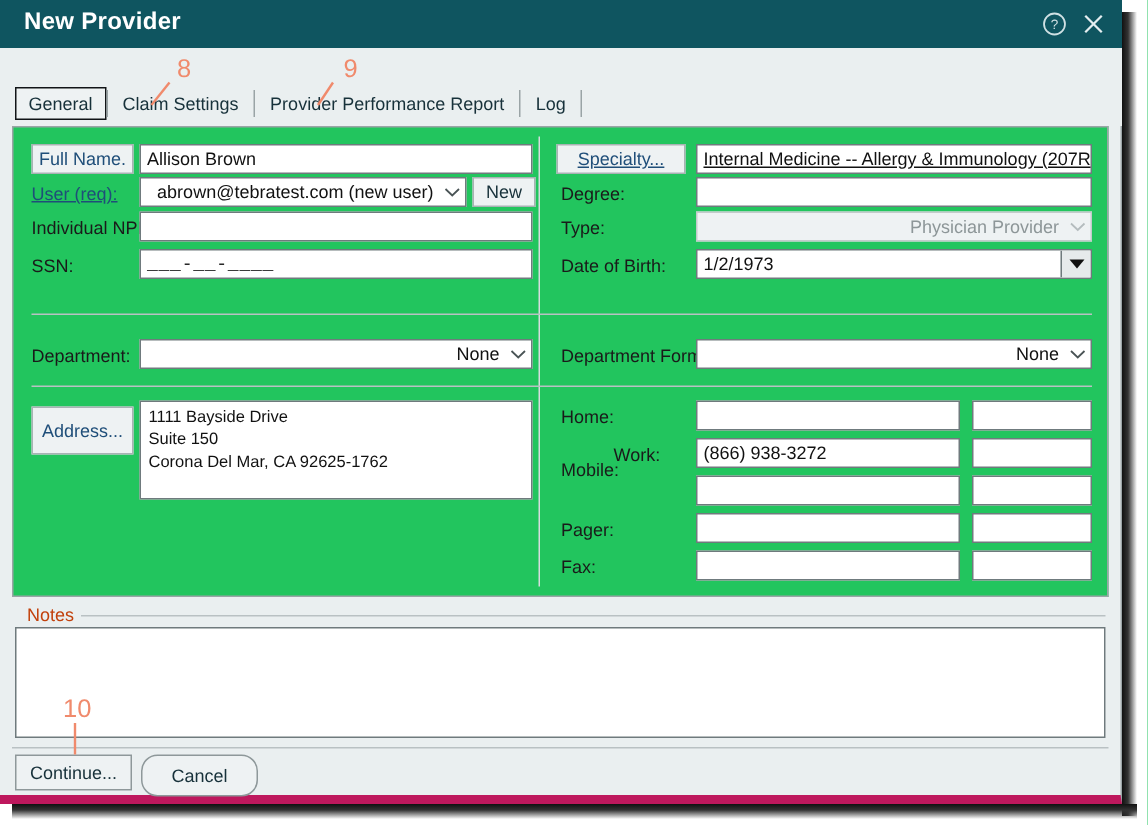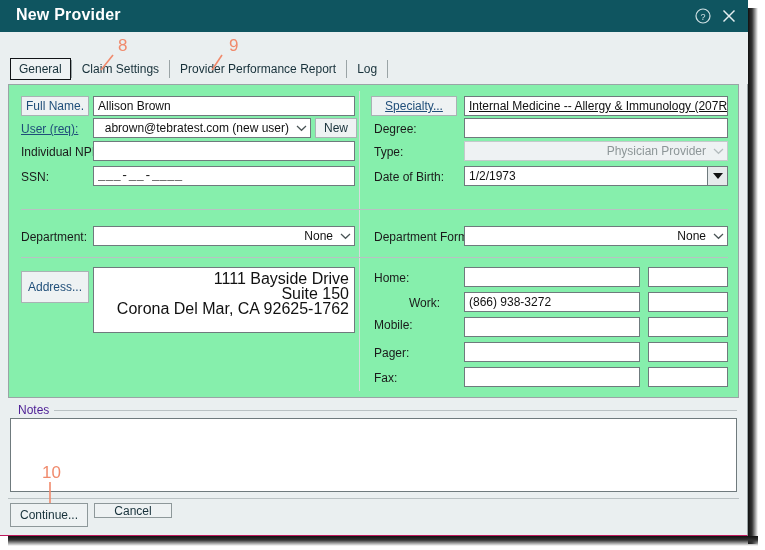--- a/index.html
+++ b/index.html
@@ -12,21 +12,21 @@
     overflow:hidden;
   }
   #root{position:relative;width:765px;height:550px;}
 
   
   .window{
     position:absolute;left:0;top:0;width:748px;height:536px;
     background:#eaeff0;
     box-sizing:border-box;
     border-right:1px solid #9aa4a6;
-    border-bottom:1px solid #be185d;
+    border-bottom:6px solid #be185d;
   }
   .shadow-r{
     position:absolute;left:748px;top:8px;width:10px;height:536px;
     background:linear-gradient(to right,#111 0%, #333 40%, rgba(255,255,255,0) 100%);
   }
   .shadow-b{
     position:absolute;left:8px;top:536px;width:750px;height:10px;
     background:linear-gradient(to bottom,#111 0%, #333 40%, rgba(255,255,255,0) 100%);
   }
 
@@ -71,21 +71,21 @@
     padding:1px 8px 2px 8px;
   }
   .tabsep{
     width:1px;background:#9aa4a6;margin:2px 0 2px 0;
     flex:0 0 1px;
   }
 
   
   .panel{
     position:absolute;left:8px;top:84px;width:731px;height:314px;
-    background:#86efac;
+    background:#22c55e;
     border:1px solid #9aa4a6;
     box-sizing:border-box;
     padding-left:21px;
   }
   .vdivider{
     position:absolute;left:350px;top:6px;width:1px;height:300px;
     background:#d6dcdd;
   }
   .hsep{
     position:absolute;height:1px;background:#b9c1c3;
@@ -148,31 +148,31 @@
   .tri{
     width:0;height:0;
     border-left:5px solid transparent;border-right:5px solid transparent;
     border-top:6px solid #111;
   }
 
   
   .addr{
     position:absolute;box-sizing:border-box;
     background:#ffffff;border:1px solid #6f7a7d;
-    font-size:16px;color:#111;line-height:15px;
-    padding:3px 5px;cursor:text;white-space:pre-line;text-align:right;
+    font-size:11px;color:#111;line-height:15px;
+    padding:3px 5px;cursor:text;white-space:pre-line;
   }
 
   
   .notesgroup{
     position:absolute;left:8px;top:404px;width:731px;height:90px;
   }
   .notes-legend{
     position:absolute;left:6px;top:-1px;font-size:12px;
-    background:#eaeff0;padding:0 4px;color:#4c1d95;
+    background:#eaeff0;padding:0 4px;color:#c2410c;
   }
   .notes-line{
     position:absolute;left:46px;top:6px;right:2px;height:1px;background:#b9c1c3;
   }
   .notes-box{
     position:absolute;left:2px;top:14px;width:727px;height:74px;
     box-sizing:border-box;background:#ffffff;border:1px solid #6f7a7d;
     cursor:text;
   }
 
@@ -329,21 +329,21 @@
       </div>
 
       <div class="lbl" style="left:365px;top:211px;margin-left:35px;">Work:</div>
       <div class="inp" style="left:455px;top:207px;width:176px;height:20px;">
         <span>(866) 938-3272</span>
       </div>
       <div class="inp" style="left:639px;top:207px;width:80px;height:20px;">
         <span></span>
       </div>
 
-      <div class="lbl" style="left:365px;top:233px;text-align:right;">Mobile:</div>
+      <div class="lbl" style="left:365px;top:221px;text-align:right;">Mobile:</div>
       <div class="inp" style="left:455px;top:232px;width:176px;height:20px;">
         <span></span>
       </div>
       <div class="inp" style="left:639px;top:232px;width:80px;height:20px;">
         <span></span>
       </div>
 
       <div class="lbl" style="left:365px;top:261px;">Pager:</div>
       <div class="inp" style="left:455px;top:257px;width:176px;height:20px;">
         <span></span>
@@ -363,21 +363,21 @@
     </div>
 
     <div class="notesgroup">
       <div class="notes-legend">Notes</div>
       <div class="notes-line"></div>
       <div class="notes-box"></div>
     </div>
 
     <div class="footer-sep"></div>
     <div class="btn" style="left:10px;top:503px;width:78px;height:24px;">Continue...</div>
-    <div class="btn" style="left:94px;top:503px;width:78px;height:15px;">Cancel</div>
+    <div class="btn" style="left:94px;top:503px;width:78px;height:28px;border-radius:11px;">Cancel</div>
 
   </div>
 
   <svg class="callout-svg" width="765" height="550">
     <line x1="113" y1="55" x2="101" y2="70" stroke="#f08a6c" stroke-width="1.6"></line>
     <line x1="222" y1="55" x2="212" y2="70" stroke="#f08a6c" stroke-width="1.6"></line>
     <line x1="50" y1="482" x2="50" y2="503" stroke="#f08a6c" stroke-width="1.6"></line>
   </svg>
   <div class="callout-num" style="left:118px;top:36px;">8</div>
   <div class="callout-num" style="left:229px;top:36px;">9</div>

